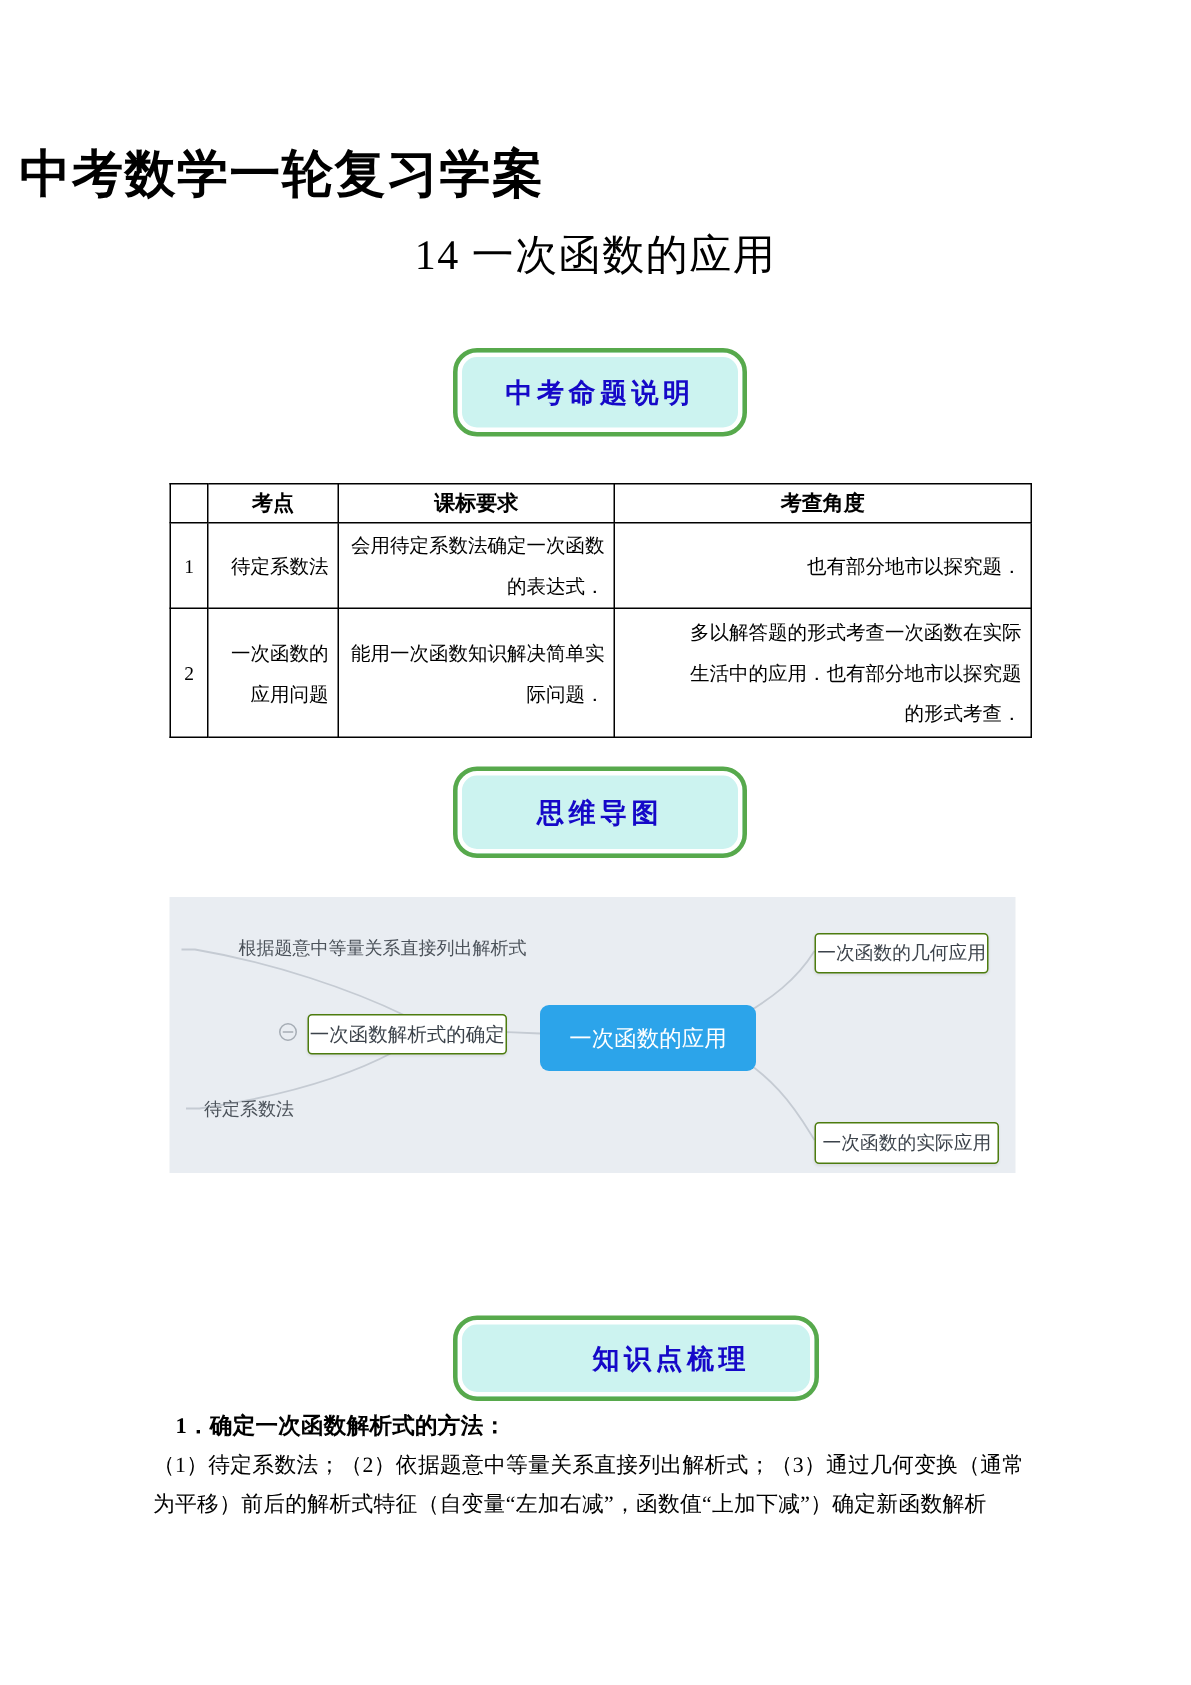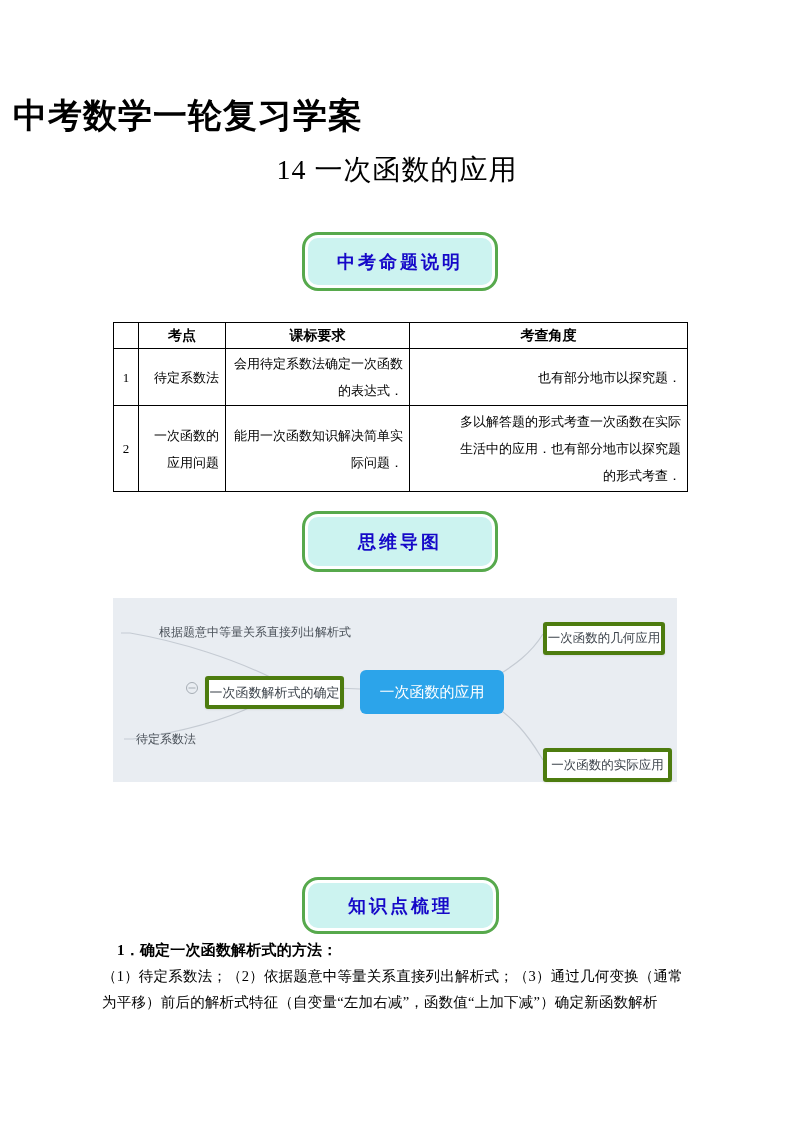--- a/index.html
+++ b/index.html
@@ -19,21 +19,21 @@
   .pill {
     position:absolute; background:#ccf3f0; border:3px solid #57a94c;
     border-radius:16px; box-shadow: inset 0 0 0 3px #ffffff;
     display:flex; align-items:center; justify-content:center;
     color:#1508c8; font-weight:bold; letter-spacing:3px;
     font-family:"Liberation Serif", serif; white-space:pre;text-align:center;
   }
   #pill-exam    { left:302px; top:232px; width:190px; height:53px; font-size:18px; }
   #pill-mindmap { left:302px; top:511px; width:190px; height:55px; font-size:18px; }
   #pill-kp1     { left:197px; top:815px; width:403px; height:56px; font-size:19px; }
-  #pill-summary { left:302px; top:877px; width:191px; height:51px; font-size:18px; }
+  #pill-summary { left:302px; top:877px; width:191px; height:51px; font-size:18px;padding-left:47px; }
 
   .doc-table {
     position:absolute; left:113px; top:322px; width:574px;
     border-collapse:collapse; font-size:13px; table-layout:fixed;border-radius:29px;
   }
   .doc-table th, .doc-table td { border:1px solid #000; }
   .doc-table th { font-size:14px; font-weight:bold; height:25px; text-align:center; padding:0 4px; }
   .doc-table td {
     padding:1px 6px; line-height:27px; vertical-align:middle;
     white-space:pre-line; text-align:right;
@@ -44,21 +44,21 @@
 
   .mindmap {
     position:absolute; left:113px; top:598px; width:564px; height:184px;
     background:#e9edf2; font-family:"Liberation Sans", sans-serif;
   }
   .mindmap svg { position:absolute; left:0; top:0; }
   .mm-leaf-label { position:absolute; color:#4a5159; font-size:12px; white-space:nowrap; }
   #mm-leaf-1 { left:18px;  top:26px;margin-left:28px;  }
   #mm-leaf-2 { left:23px;  top:133px; }
   .mm-node {
-    position:absolute; background:#ffffff; border:4px solid #4d7c0f; border-radius:3px;
+    position:absolute; background:#ffffff; border:1px solid #4d7c0f; border-radius:3px;
     color:#3c434b; font-size:13px; display:flex; align-items:center; justify-content:center;
     box-shadow:0 1px 2px rgba(0,0,0,0.08); white-space:nowrap;
   }
   #mm-branch-left { left:92px;  top:78px;  width:131px; height:25px; }
   #mm-right-1     { left:430px; top:24px;  width:114px; height:25px; font-size:12.5px; }
   #mm-right-2     { left:430px; top:150px; width:121px; height:26px; font-size:12.5px; }
   .mm-root {
     position:absolute; left:247px; top:72px; width:144px; height:44px;
     background:#2ca4ea; border-radius:6px; color:#ffffff; font-size:15px;
     display:flex; align-items:center; justify-content:center; white-space:nowrap;

